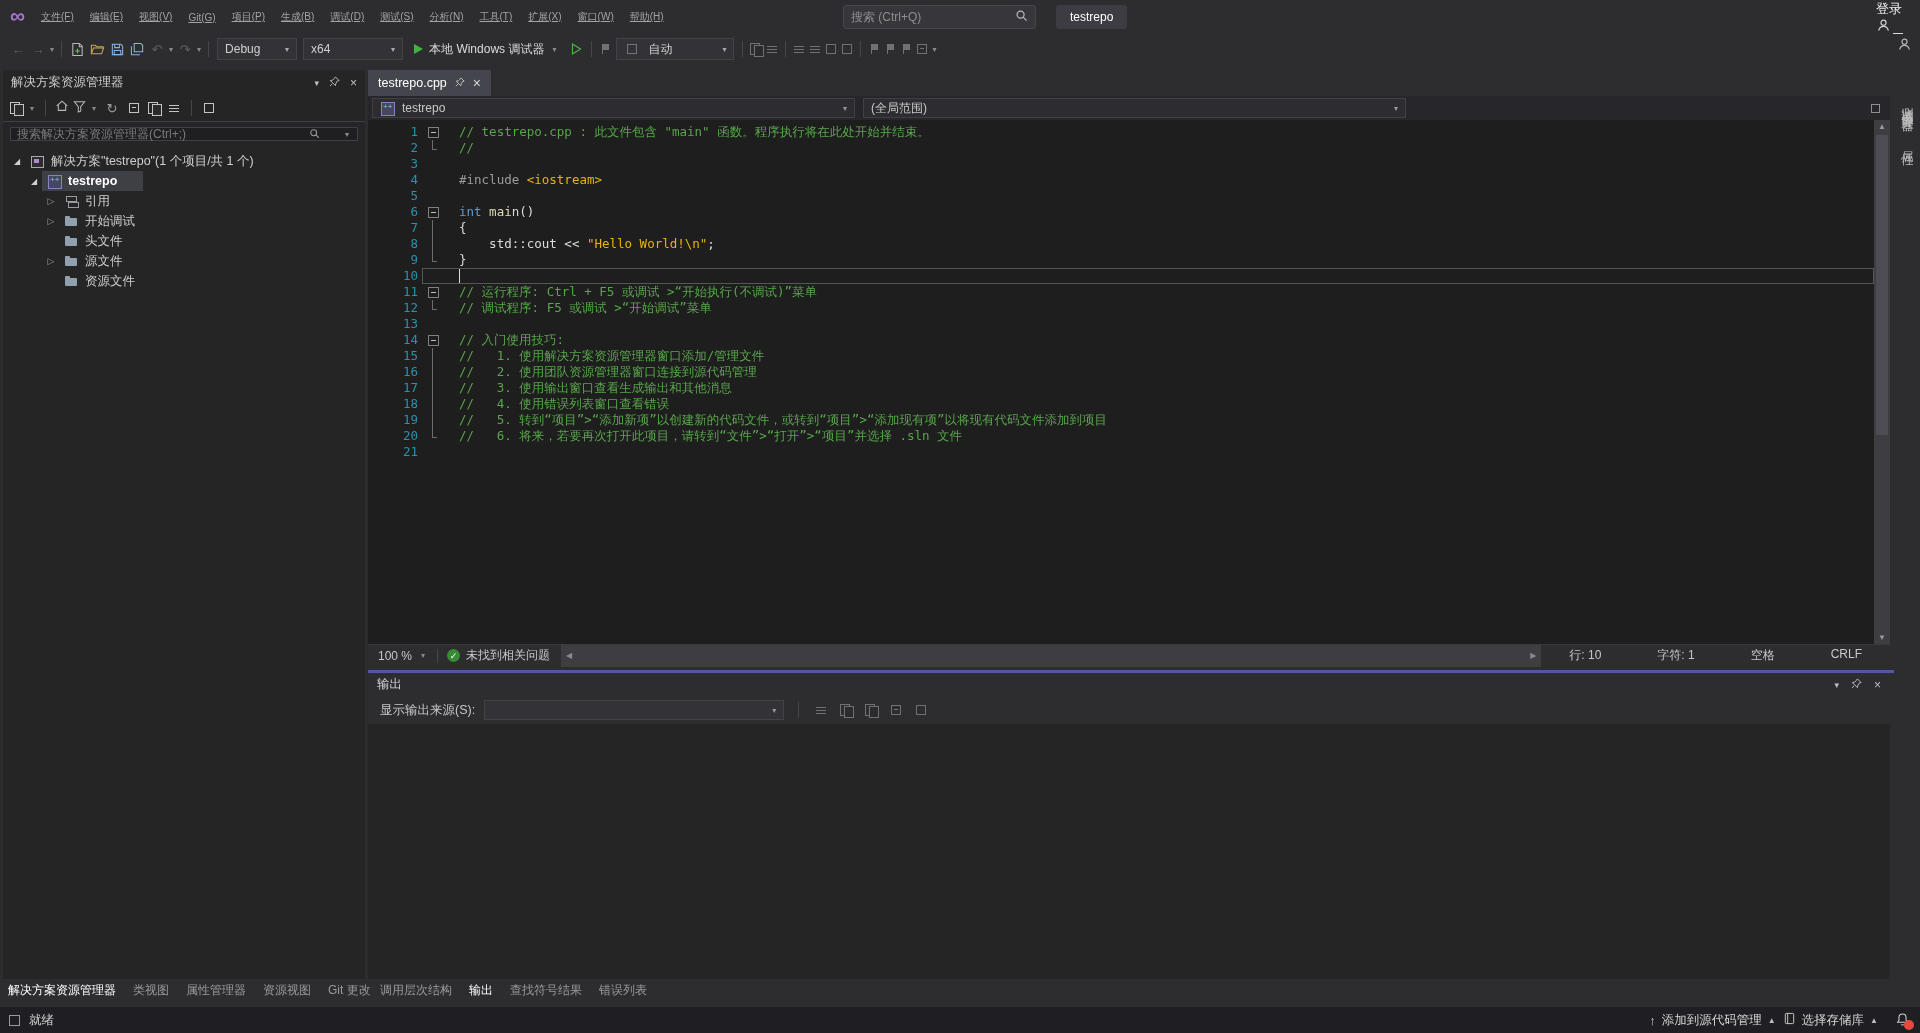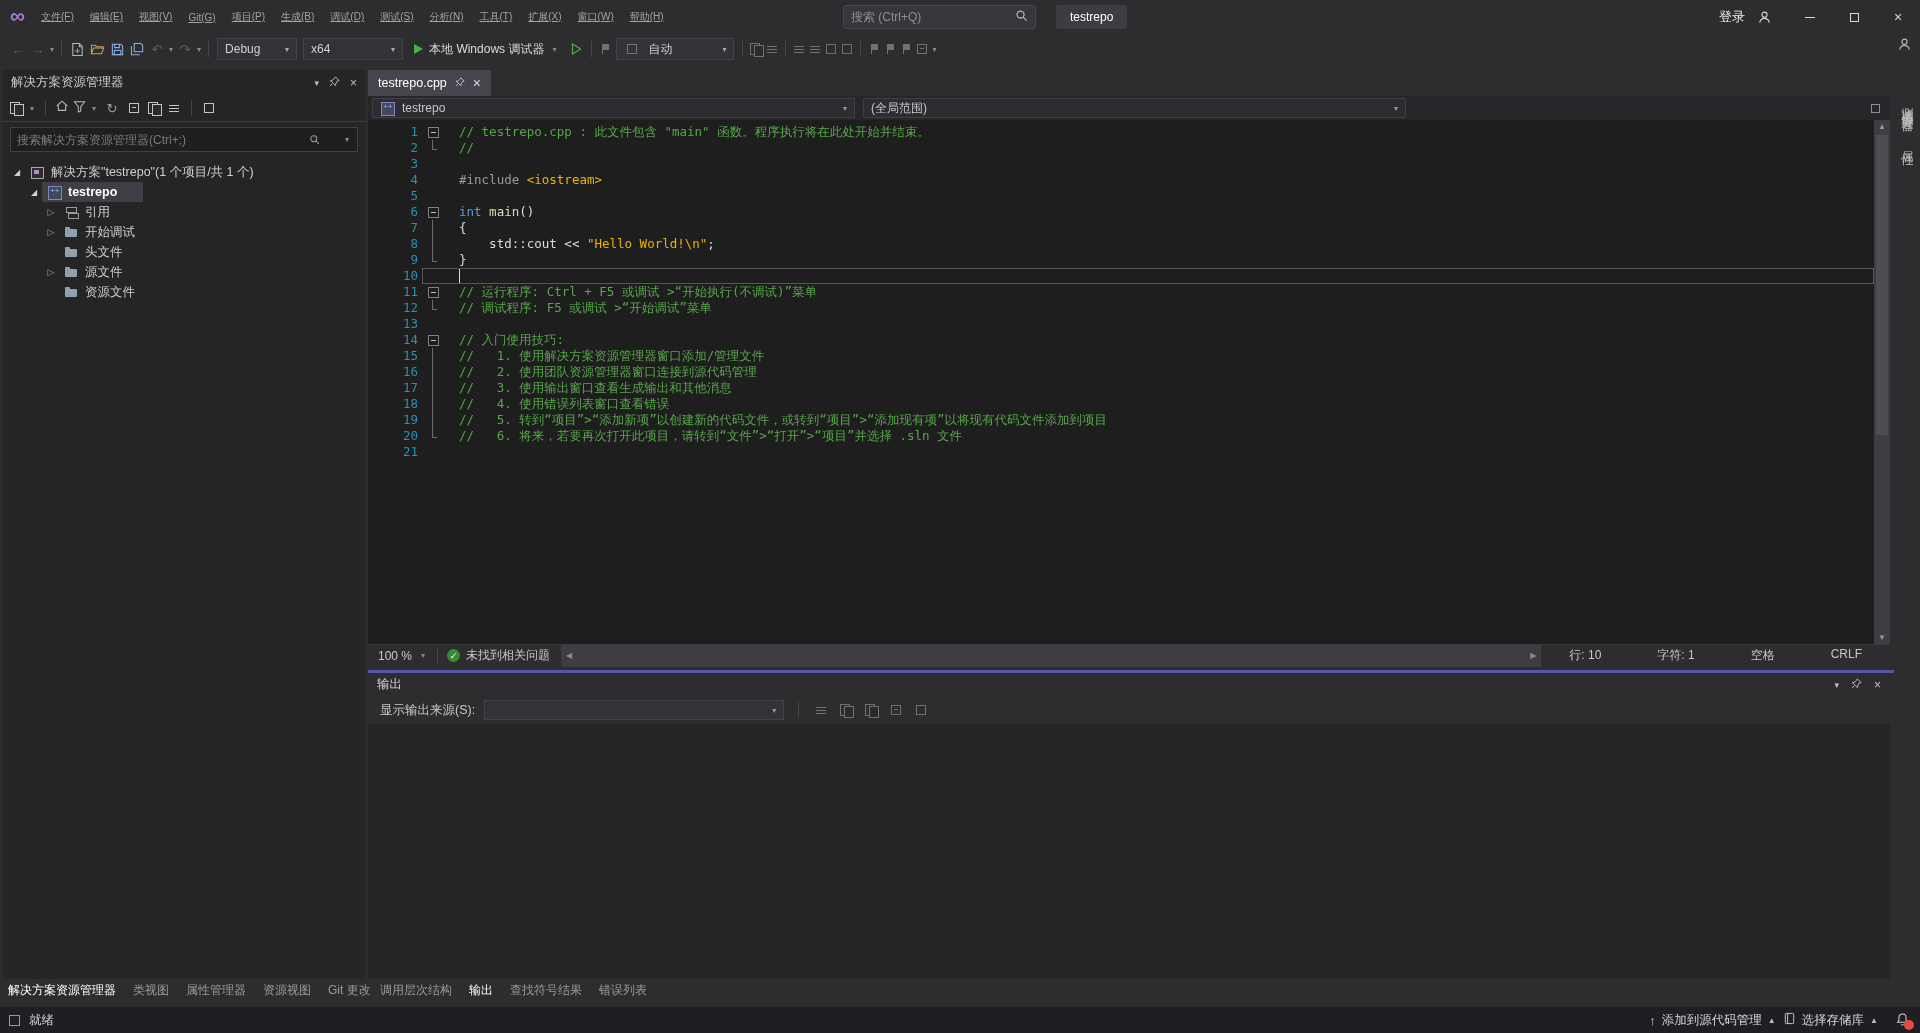--- a/index.html
+++ b/index.html
@@ -9,21 +9,21 @@
 
   
   .titlebar{position:absolute;top:0;left:0;width:100%;height:34px;display:flex;align-items:center;background:#2d2d30;}
   .vs-logo{font-size:21px;font-weight:bold;color:#a974d4;padding:0 8px 2px 10px;}
   .menubar{display:flex;height:100%;}
   .menu-item{padding:0 8px;font-size:10px;display:flex;align-items:center;color:#a3a3a3;cursor:default;text-decoration:underline;}
   .search-box{position:absolute;left:843px;top:5px;width:193px;height:24px;background:#36363b;border:1px solid #46464d;border-radius:3px;display:flex;align-items:center;padding:0 7px;}
   .search-box input{flex:1;background:transparent;border:0;outline:0;color:#cfcfcf;font-size:12px;font-family:inherit;}
   .search-box input::placeholder{color:#8f8f8f;}
   .solution-badge{position:absolute;left:1056px;top:5px;height:24px;padding:0 14px;background:#3c3c42;border-radius:3px;display:flex;align-items:center;font-size:12px;color:#ffffff;}
-  .titlebar-right{margin-left:auto;display:flex;align-items:center;height:100%;}
+  .titlebar-right{margin-left:auto;display:flex;height:100%;flex-direction:column;}
   .signin{font-size:13px;margin-right:12px;cursor:default;}
   .person-btn{margin-right:16px;display:flex;align-items:center;}
   .winbtn{width:44px;height:34px;display:flex;align-items:center;justify-content:center;color:#d9d9d9;font-size:14px;}
   .winbtn .min{width:10px;height:1px;background:#d9d9d9;}
   .winbtn .max{width:9px;height:9px;border:1px solid #d9d9d9;}
 
   
   .toolbar{position:absolute;top:34px;left:0;width:100%;height:30px;display:flex;align-items:center;padding:0 8px;background:#2d2d30;}
   .tbtn{height:24px;min-width:20px;display:flex;align-items:center;justify-content:center;color:#9a9a9a;font-size:13px;padding:0 2px;}
   .tbtn.dim{color:#5f5f63;}
@@ -47,21 +47,21 @@
   .m-pages::after{content:"";position:absolute;left:6px;top:4px;width:8px;height:10px;border:1px solid #c4c4c4;background:#2a2a2d;}
   .m-flag::before{content:"";position:absolute;left:5px;top:3px;width:7px;height:6px;background:#c4c4c4;}
   .m-flag::after{content:"";position:absolute;left:5px;top:3px;width:1px;height:10px;background:#c4c4c4;}
 
   
   .sidebar{position:absolute;left:3px;top:70px;width:362px;height:909px;background:#252526;display:flex;flex-direction:column;}
   .sb-title{height:25px;display:flex;align-items:center;padding:0 8px;font-size:12.5px;color:#cccccc;flex:none;}
   .sb-title-icons{margin-left:auto;display:flex;gap:10px;align-items:center;color:#c0c0c0;font-size:12px;}
   .sb-title-icons .sm{font-size:9px;}
   .sb-tool{height:27px;display:flex;align-items:center;padding:0 5px;gap:4px;border-bottom:1px solid #3f3f46;flex:none;}
-  .sb-search{margin:5px 7px;height:25px;background:#1f1f22;border:1px solid #3f3f46;display:flex;align-items:center;padding:0 6px;flex:none;gap:23px;}
+  .sb-search{margin:5px 7px;height:14px;background:#1f1f22;border:1px solid #3f3f46;display:flex;align-items:center;padding:0 6px;flex:none;gap:23px;}
   .sb-search input{flex:1;background:transparent;border:0;outline:0;color:#cfcfcf;font-size:12px;font-family:inherit;}
   .sb-search input::placeholder{color:#7a7a7a;}
   .tree{flex:1;padding-top:5px;overflow:hidden;font-size:12.5px;}
   .tree-row{height:20px;display:flex;align-items:center;color:#cfcfcf;cursor:default;}
   .expander{width:16px;text-align:center;flex:none;}
   .expander.expanded{font-size:8px;color:#cfcfcf;}
   .expander.collapsed{font-size:9px;color:#9a9a9a;}
   .tree-label-wrap{display:flex;align-items:center;gap:6px;height:20px;padding:0 5px;}
   .tree-label-wrap.selected{background:#3f3f46;padding-right:26px;}
   .tree-label.bold{font-weight:bold;color:#ffffff;}

